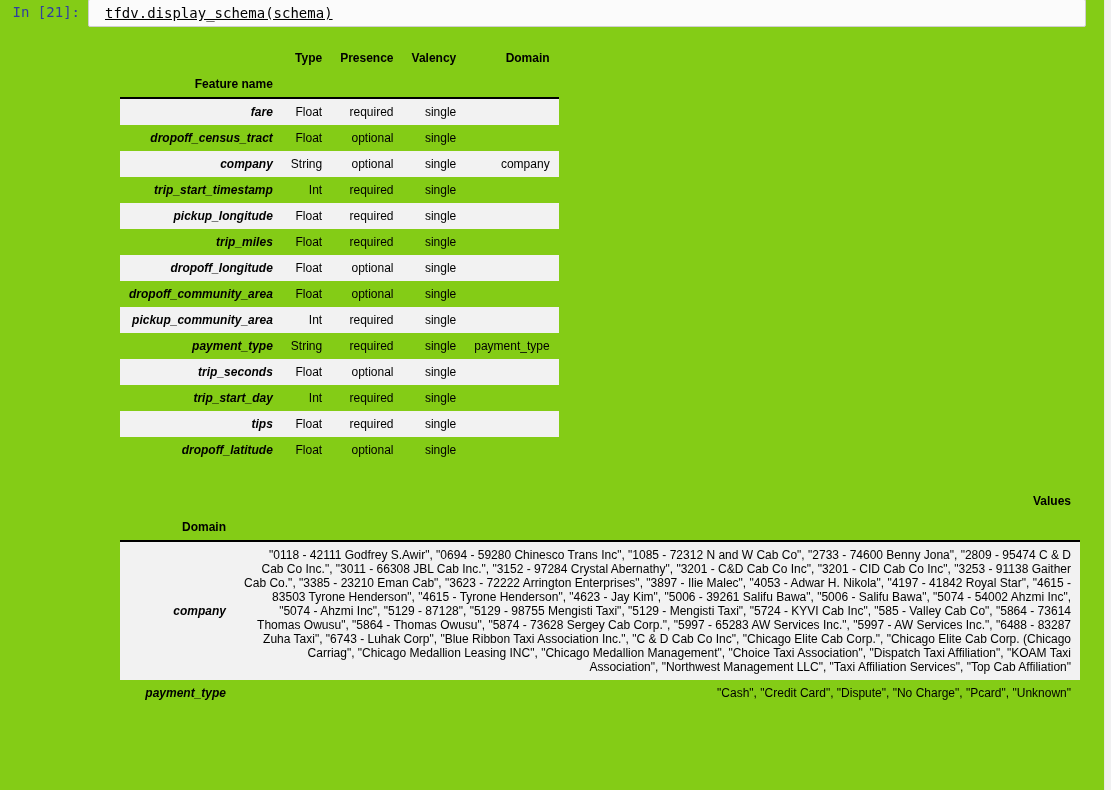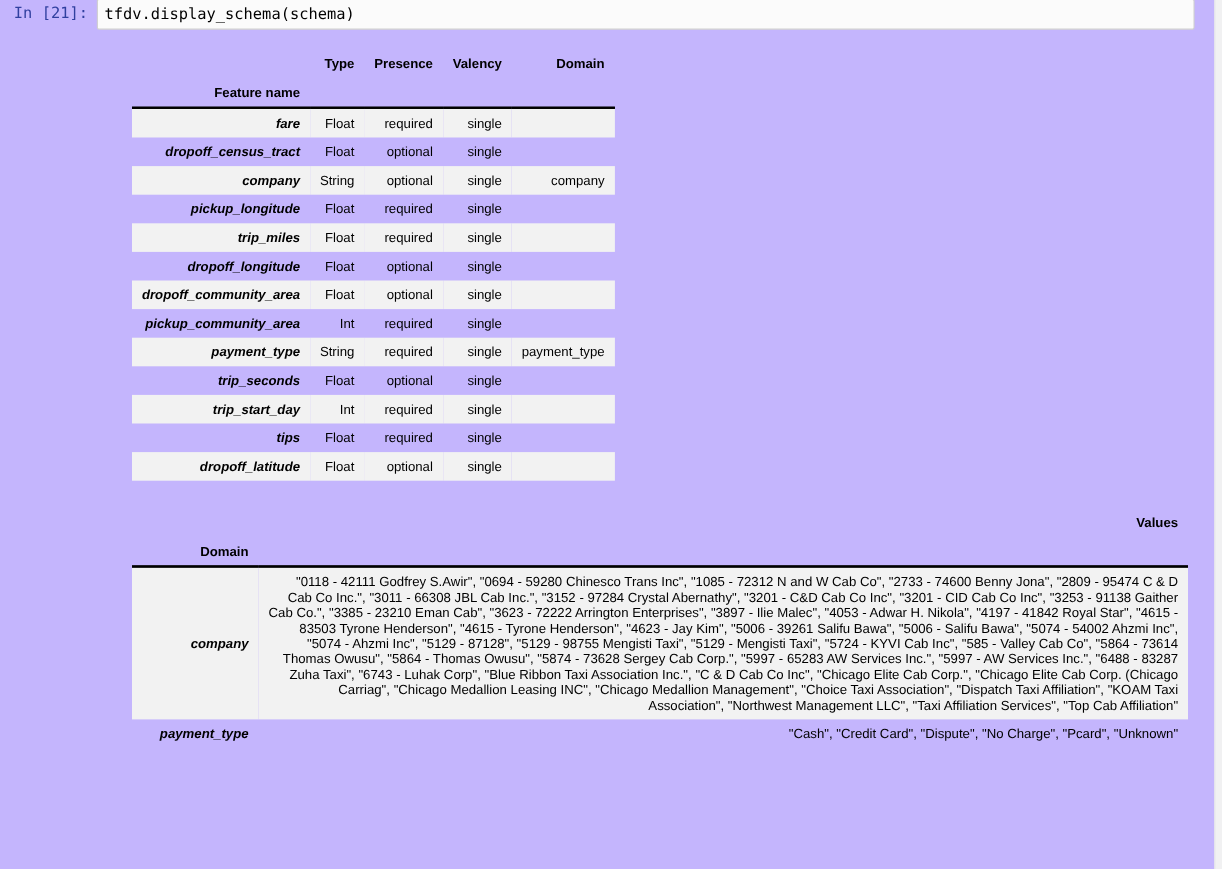--- a/index.html
+++ b/index.html
@@ -7,21 +7,21 @@
     margin: 0; padding: 0;
     background: #ffffff;
     font-family: "Liberation Sans", sans-serif;
     color: #000;
   }
   .page {
     position: relative;
     width: 1111px;
     height: 790px;
     overflow: hidden;
-    background: #c4b5fd;
+    background: #84cc16;
   }
   
   .cell-row {
     display: flex;
     align-items: flex-start;
     margin-top: -1px;
   }
   .prompt {
     flex: none;
     width: 88px;
@@ -33,21 +33,22 @@
     color: var(--prompt-blue, #303F9F);
     cursor: default;
     white-space: nowrap;
   }
   .input-area {
     flex: 1;
     margin-right: 25px;
     border: 1px solid var(--cell-border, #cfcfcf);
     border-radius: 2px;
     background: #fbfbfb;
-    padding: 4px 4px 4px 6px;
+    padding: 4px 4px 4px 16px;
+    text-decoration: underline;
   }
   .code-line {
     font-family: "DejaVu Sans Mono", monospace;
     font-size: 14px;
     line-height: 17px;
     color: #000;
     white-space: pre;
   }
   
   .output {
@@ -146,20 +147,27 @@
           </tr>
 
           <tr>
             <th>company</th>
             <td>String</td>
             <td>optional</td>
             <td>single</td>
             <td>company</td>
           </tr>
 
+          <tr>
+            <th>trip_start_timestamp</th>
+            <td>Int</td>
+            <td>required</td>
+            <td>single</td>
+            <td></td>
+          </tr>
 
           <tr>
             <th>pickup_longitude</th>
             <td>Float</td>
             <td>required</td>
             <td>single</td>
             <td></td>
           </tr>
 
 

